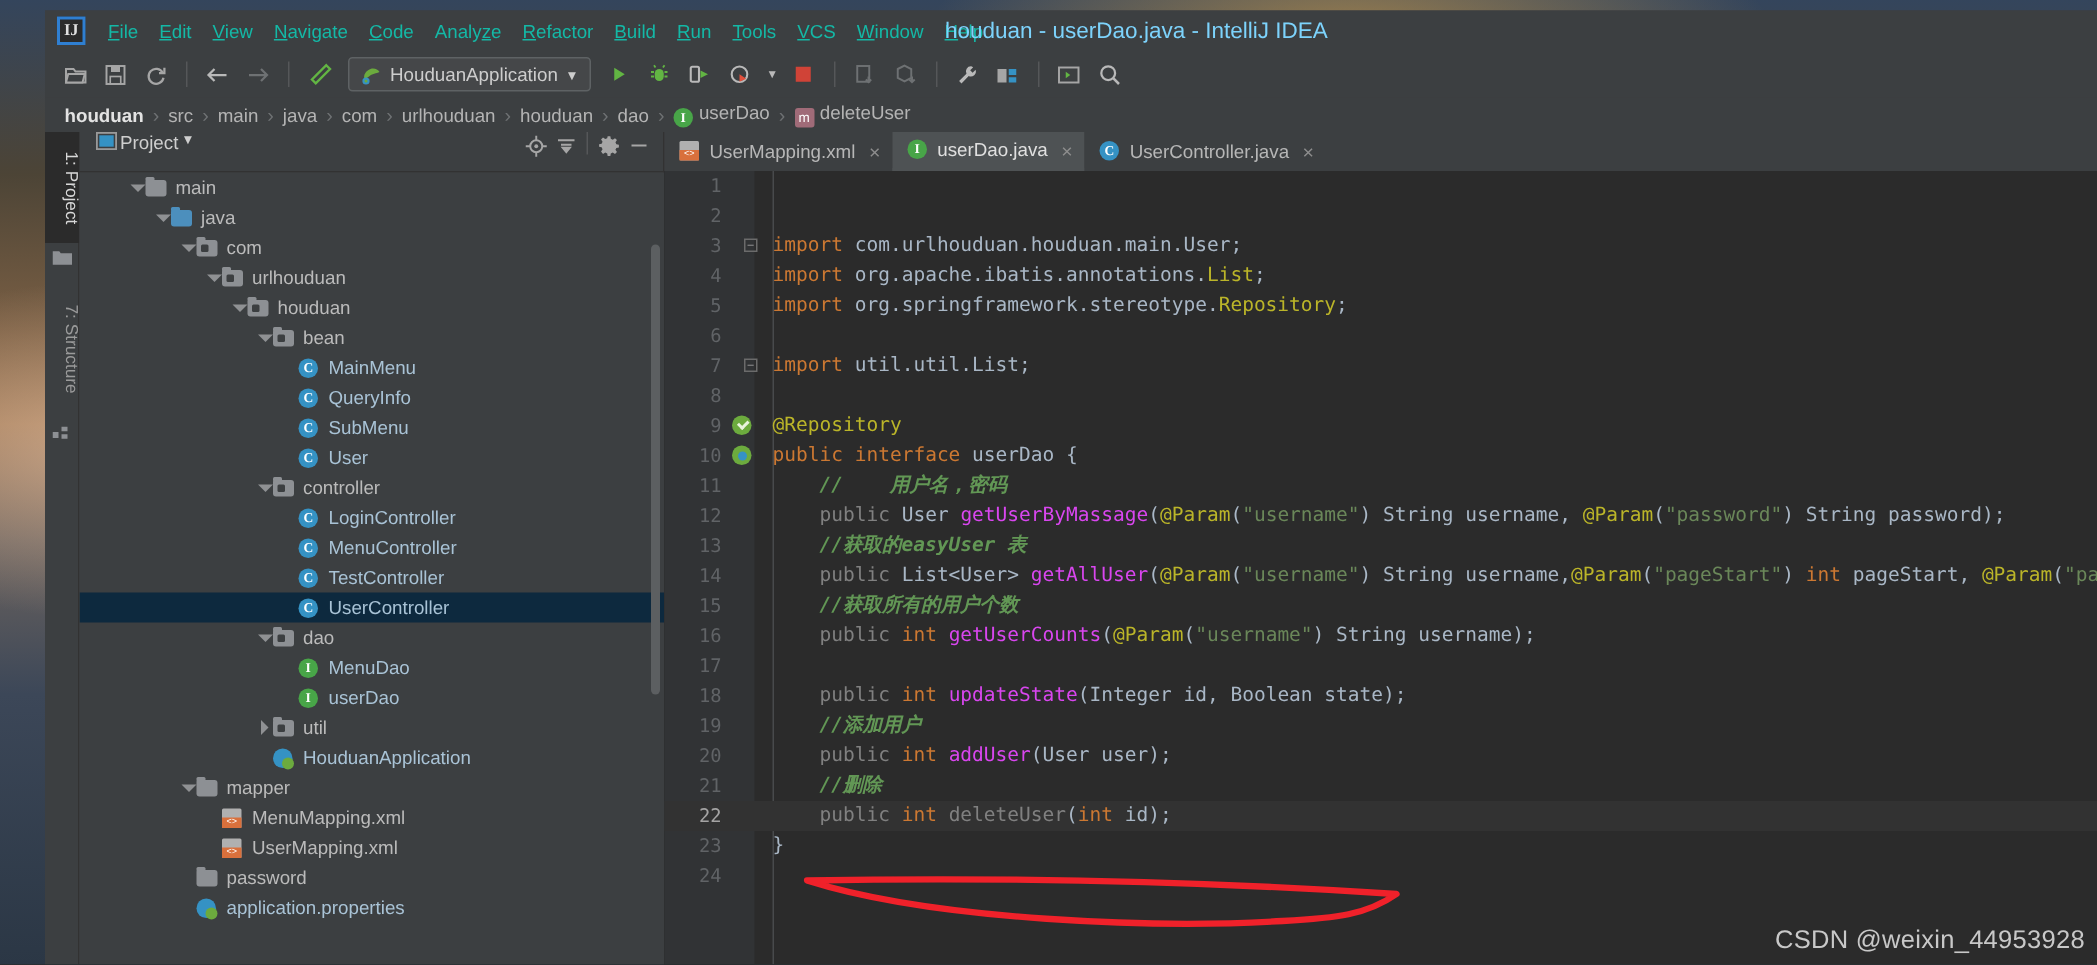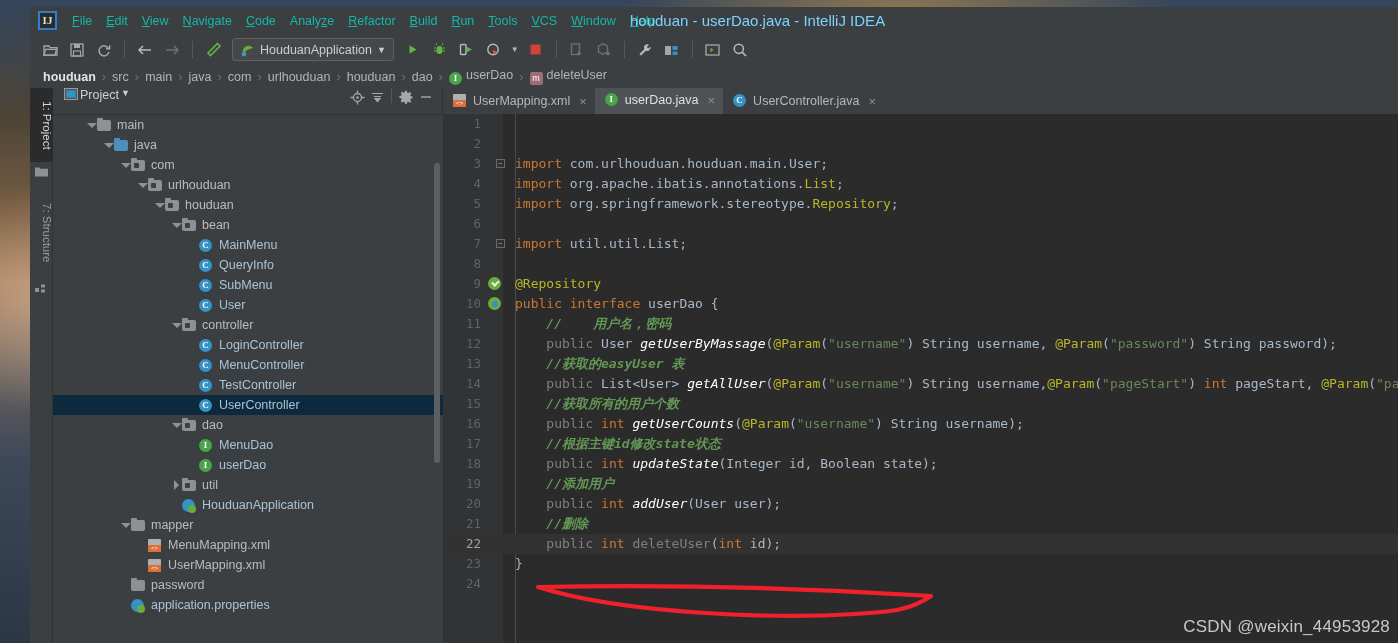--- a/index.html
+++ b/index.html
@@ -179,21 +179,21 @@
   .gicon.bean::after{content:"";position:absolute;left:4px;top:3px;width:5px;height:3px;
     border-left:2px solid #e8f4dd;border-bottom:2px solid #e8f4dd;transform:rotate(-45deg);}
   .gicon.spring { background:#6cab3e; }
   .gicon.spring::after{content:"";position:absolute;left:4px;top:4px;width:6px;height:6px;border-radius:50%;
     background:#3592c4;}
   
   .kw   { color:#cc7832; }
   .str  { color:#6a8759; }
   .cmt  { color:#629755; font-style:italic; font-weight:bold; }
   .ann  { color:#bbb529; }
-  .id   { color:#ffffff;font-style:italic; }
+  .id   { color:#d946ef; }
   .dim  { color:#808080; }
   .plain{ color:#a9b7c6; }
   .vsep { position:absolute; left:72px; top:0; width:1px; height:529px; background:#484a4c; }
   
   .annot { position:absolute; left:0; top:0; pointer-events:none; }
   .watermark {
     position:absolute; right:8px; bottom:6px; font-size:17px; color:#c8c8c8;
     font-family:"Liberation Sans", sans-serif; letter-spacing:.2px;
   }
   svg { display:block; }
@@ -663,21 +663,21 @@
             <div class="ln"><span class="num">7</span><span class="gut2"><span class="fold" style="left:9px">−</span></span><span class="txt"><span class="kw">import </span><span class="plain">util.util.List;</span></span></div>
             <div class="ln"><span class="num">8</span><span class="gut2"></span><span class="txt"></span></div>
             <div class="ln"><span class="num">9</span><span class="gut2"><span class="gicon bean"></span></span><span class="txt"><span class="ann">@Repository</span></span></div>
             <div class="ln"><span class="num">10</span><span class="gut2"><span class="gicon spring"></span></span><span class="txt"><span class="kw">public </span><span class="kw">interface </span><span class="plain">userDao </span><span class="plain">{</span></span></div>
             <div class="ln"><span class="num">11</span><span class="gut2"></span><span class="txt"><span class="cmt">    //    用户名，密码</span></span></div>
             <div class="ln"><span class="num">12</span><span class="gut2"></span><span class="txt"><span class="plain">    </span><span class="dim">public </span><span class="plain">User </span><span class="id">getUserByMassage</span><span class="plain">(</span><span class="ann">@Param</span><span class="plain">(</span><span class="str">"username"</span><span class="plain">) </span><span class="plain">String </span><span class="plain">username, </span><span class="ann">@Param</span><span class="plain">(</span><span class="str">"password"</span><span class="plain">) </span><span class="plain">String </span><span class="plain">password);</span></span></div>
             <div class="ln"><span class="num">13</span><span class="gut2"></span><span class="txt"><span class="cmt">    //获取的easyUser 表</span></span></div>
             <div class="ln"><span class="num">14</span><span class="gut2"></span><span class="txt"><span class="plain">    </span><span class="dim">public </span><span class="plain">List&lt;User&gt; </span><span class="id">getAllUser</span><span class="plain">(</span><span class="ann">@Param</span><span class="plain">(</span><span class="str">"username"</span><span class="plain">) </span><span class="plain">String </span><span class="plain">username,</span><span class="ann">@Param</span><span class="plain">(</span><span class="str">"pageStart"</span><span class="plain">) </span><span class="kw">int </span><span class="plain">pageStart, </span><span class="ann">@Param</span><span class="plain">(</span><span class="str">"pag</span></span></div>
             <div class="ln"><span class="num">15</span><span class="gut2"></span><span class="txt"><span class="cmt">    //获取所有的用户个数</span></span></div>
             <div class="ln"><span class="num">16</span><span class="gut2"></span><span class="txt"><span class="plain">    </span><span class="dim">public </span><span class="kw">int </span><span class="id">getUserCounts</span><span class="plain">(</span><span class="ann">@Param</span><span class="plain">(</span><span class="str">"username"</span><span class="plain">) </span><span class="plain">String </span><span class="plain">username);</span></span></div>
-            <div class="ln"><span class="num">17</span><span class="gut2"></span><span class="txt"><span class="cmt">    //根据主键id修改state状态</span></span></div>
+            <div class="ln"><span class="num">17</span><span class="gut2"></span></div>
             <div class="ln"><span class="num">18</span><span class="gut2"></span><span class="txt"><span class="plain">    </span><span class="dim">public </span><span class="kw">int </span><span class="id">updateState</span><span class="plain">(</span><span class="plain">Integer </span><span class="plain">id, </span><span class="plain">Boolean </span><span class="plain">state);</span></span></div>
             <div class="ln"><span class="num">19</span><span class="gut2"></span><span class="txt"><span class="cmt">    //添加用户</span></span></div>
             <div class="ln"><span class="num">20</span><span class="gut2"></span><span class="txt"><span class="plain">    </span><span class="dim">public </span><span class="kw">int </span><span class="id">addUser</span><span class="plain">(</span><span class="plain">User </span><span class="plain">user);</span></span></div>
             <div class="ln"><span class="num">21</span><span class="gut2"></span><span class="txt"><span class="cmt">    //删除</span></span></div>
             <div class="ln cur"><span class="num">22</span><span class="gut2"></span><span class="txt"><span class="plain">    </span><span class="dim">public </span><span class="kw">int </span><span class="dim">deleteUser</span><span class="plain">(</span><span class="kw">int </span><span class="plain">id);</span></span></div>
             <div class="ln"><span class="num">23</span><span class="gut2"></span><span class="txt"><span class="plain">}</span></span></div>
             <div class="ln"><span class="num">24</span><span class="gut2"></span><span class="txt"></span></div>
           </div>
 
         <svg class="annot" width="955" height="529">

